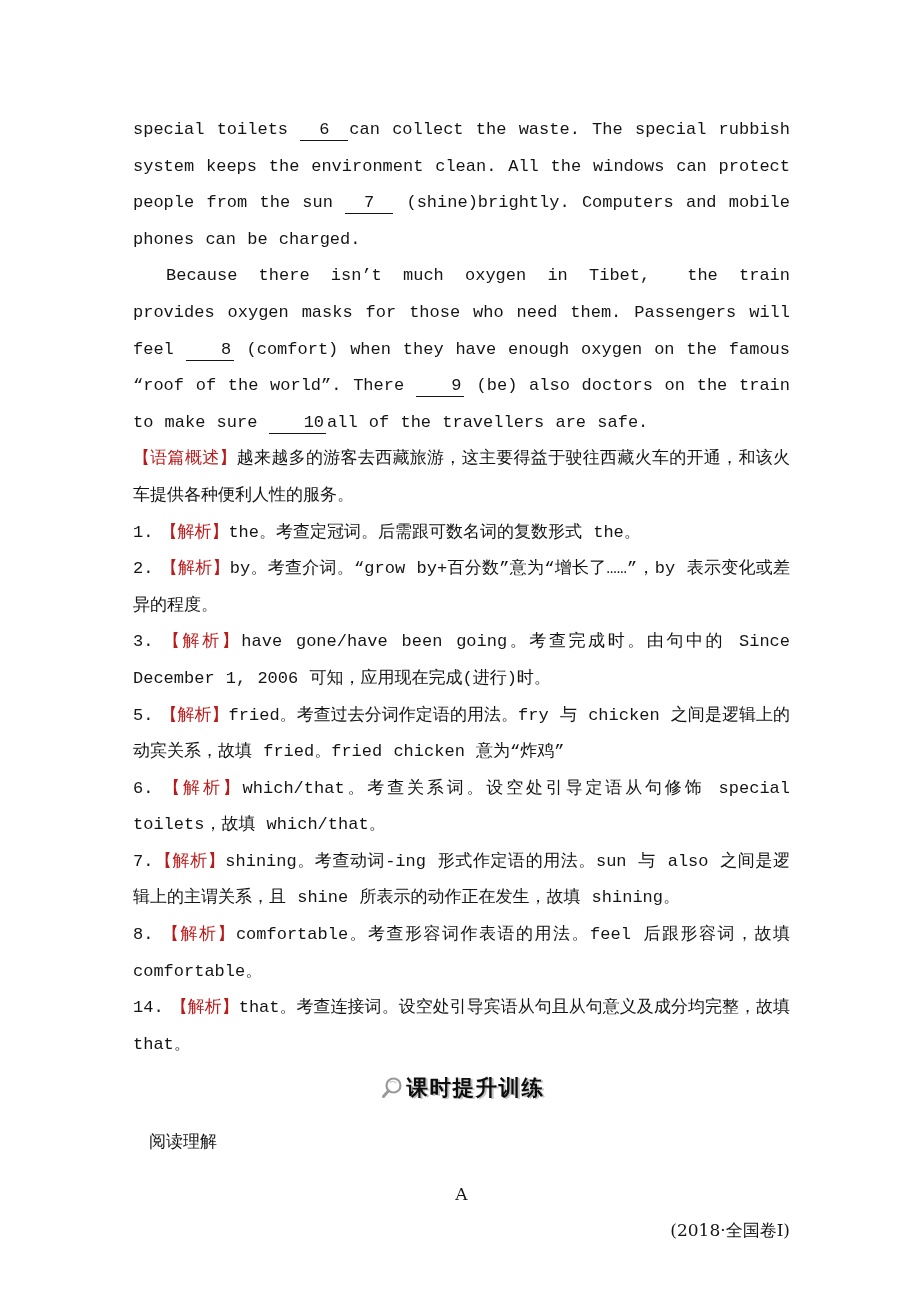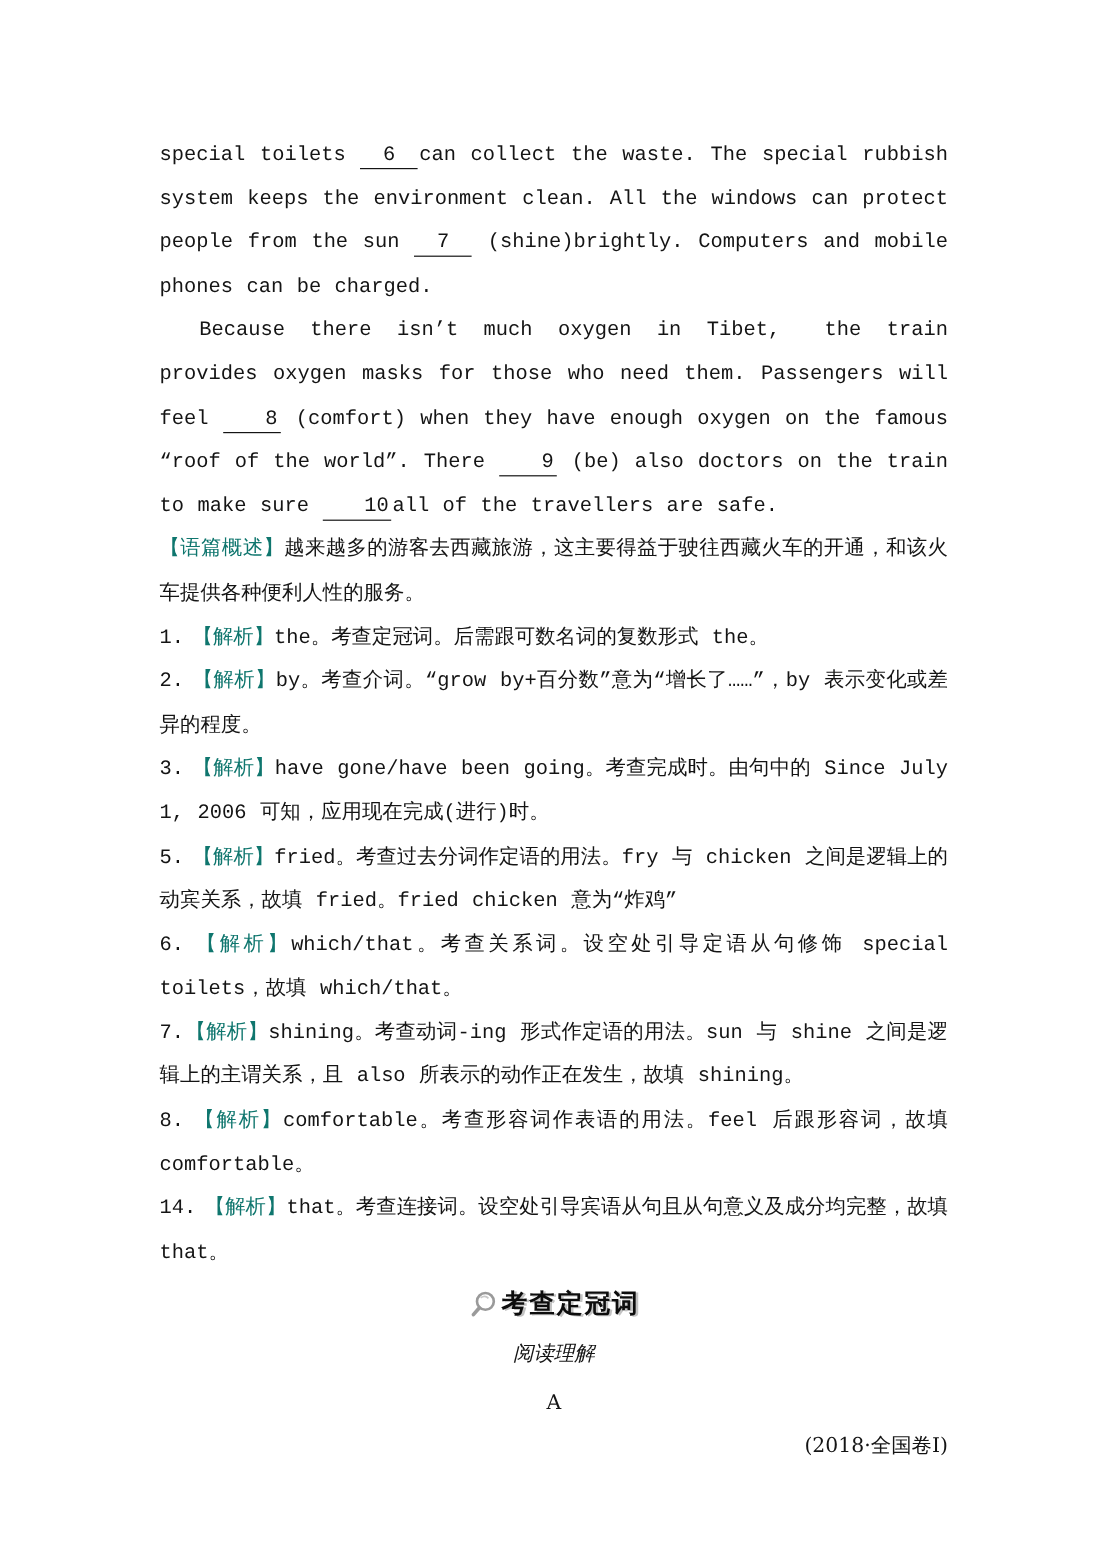--- a/index.html
+++ b/index.html
@@ -19,21 +19,21 @@
     padding: 112px 130px 0 133px;
   }
   .para {
     text-align: justify;
     line-height: 36.6px;
     margin: 0;
     word-spacing: 1px;
     font-family: Liberation Mono, monospace;
   }
   .indent { text-indent: 33px; }
-  .red { color: #0f766e; }
+  .red { color: #b91c1c; }
   .blank {
     display: inline-block;
     min-width: 44px;
     text-align: center;
     border-bottom: 1.5px solid #141414;
     line-height: 20px;
     padding: 0 2px;
     margin-right: 1px;
   }
   .num { margin-right: 7px; }
@@ -56,58 +56,58 @@
   }
   .magnifier {
     display: inline-block;
     vertical-align: middle;
     width: 26px;
     height: 26px;
     margin-right: 2px;
   }
   .center-line { text-align: center; line-height: 36.6px; margin: 0; }
   .right-line  { text-align: right;  line-height: 36.6px; margin: 0; }
-  .left-line   { text-align: center;   line-height: 36.6px; margin: 4px; font-style: italic; }
+  .left-line   { text-align: left;   line-height: 36.6px; margin: 16px; }
 </style>
 </head>
 <body>
 
 <div class="doc">
 
   <p class="para"><span>special toilets</span> <span class="blank">6</span><span>can collect the waste. The special rubbish system keeps the environment clean. All the windows can protect people from the sun</span> <span class="blank">7</span> <span>(shine)brightly. Computers and mobile phones can be charged.</span></p>
 
   <p class="para indent"><span>Because there isn’t much oxygen in Tibet,　the train provides oxygen masks for those who need them. Passengers will feel</span> <span class="blank">8</span> <span>(comfort) when they have enough oxygen on the famous “roof of the world”. There</span> <span class="blank">9</span> <span>(be) also doctors on the train to make sure</span> <span class="blank">10</span><span>all of the travellers are safe.</span></p>
 
   <p class="para"><span class="red">【语篇概述】</span><span>越来越多的游客去西藏旅游，这主要得益于驶往西藏火车的开通，和该火车提供各种便利人性的服务。</span></p>
 
   <p class="para"><span class="num">1.</span><span class="red">【解析】</span><span>the。考查定冠词。后需跟可数名词的复数形式 the。</span></p>
 
   <p class="para"><span class="num">2.</span><span class="red">【解析】</span><span>by。考查介词。“grow by+百分数”意为“增长了……”，by 表示变化或差异的程度。</span></p>
 
-  <p class="para"><span class="num">3.</span><span class="red">【解析】</span><span>have gone/have been going。考查完成时。由句中的 Since July 1, 2006 可知，应用现在完成(进行)时。</span></p>
+  <p class="para"><span class="num">3.</span><span class="red">【解析】</span><span>have gone/have been going。考查完成时。由句中的 Since December 1, 2006 可知，应用现在完成(进行)时。</span></p>
 
 
   <p class="para"><span class="num">5.</span><span class="red">【解析】</span><span>fried。考查过去分词作定语的用法。fry 与 chicken 之间是逻辑上的动宾关系，故填 fried。fried chicken 意为“炸鸡”</span></p>
 
   <p class="para"><span class="num">6.</span><span class="red">【解析】</span><span>which/that。考查关系词。设空处引导定语从句修饰 special toilets，故填 which/that。</span></p>
 
-  <p class="para"><span class="num num-tight">7.</span><span class="red">【解析】</span><span>shining。考查动词-ing 形式作定语的用法。sun 与 shine 之间是逻辑上的主谓关系，且 also 所表示的动作正在发生，故填 shining。</span></p>
+  <p class="para"><span class="num num-tight">7.</span><span class="red">【解析】</span><span>shining。考查动词-ing 形式作定语的用法。sun 与 also 之间是逻辑上的主谓关系，且 shine 所表示的动作正在发生，故填 shining。</span></p>
 
   <p class="para"><span class="num">8.</span><span class="red">【解析】</span><span>comfortable。考查形容词作表语的用法。feel 后跟形容词，故填 comfortable。</span></p>
 
 
   <p class="para"><span class="num">14.</span><span class="red">【解析】</span><span>that。考查连接词。设空处引导宾语从句且从句意义及成分均完整，故填 that。</span></p>
 
   <div class="section-head">
     <span class="magnifier">
       <svg width="26" height="26" viewBox="0 0 26 26">
         <circle cx="14.5" cy="10.5" r="7" fill="none" stroke="#9a9a9a" stroke-width="2.2"></circle>
         <line x1="9.5" y1="15.8" x2="4.5" y2="21.5" stroke="#9a9a9a" stroke-width="3" stroke-linecap="round"></line>
         <path d="M10.5 7.5 q4 -2.5 6.5 0.5" fill="none" stroke="#c9c9c9" stroke-width="1.4"></path>
       </svg>
-    </span><span class="section-title">考查定冠词</span>
+    </span><span class="section-title">课时提升训练</span>
   </div>
 
   <p class="left-line">阅读理解</p>
   <p class="center-line">A</p>
   <p class="right-line">(2018·全国卷Ⅰ)</p>
 
 </div>
 
 </body></html>

